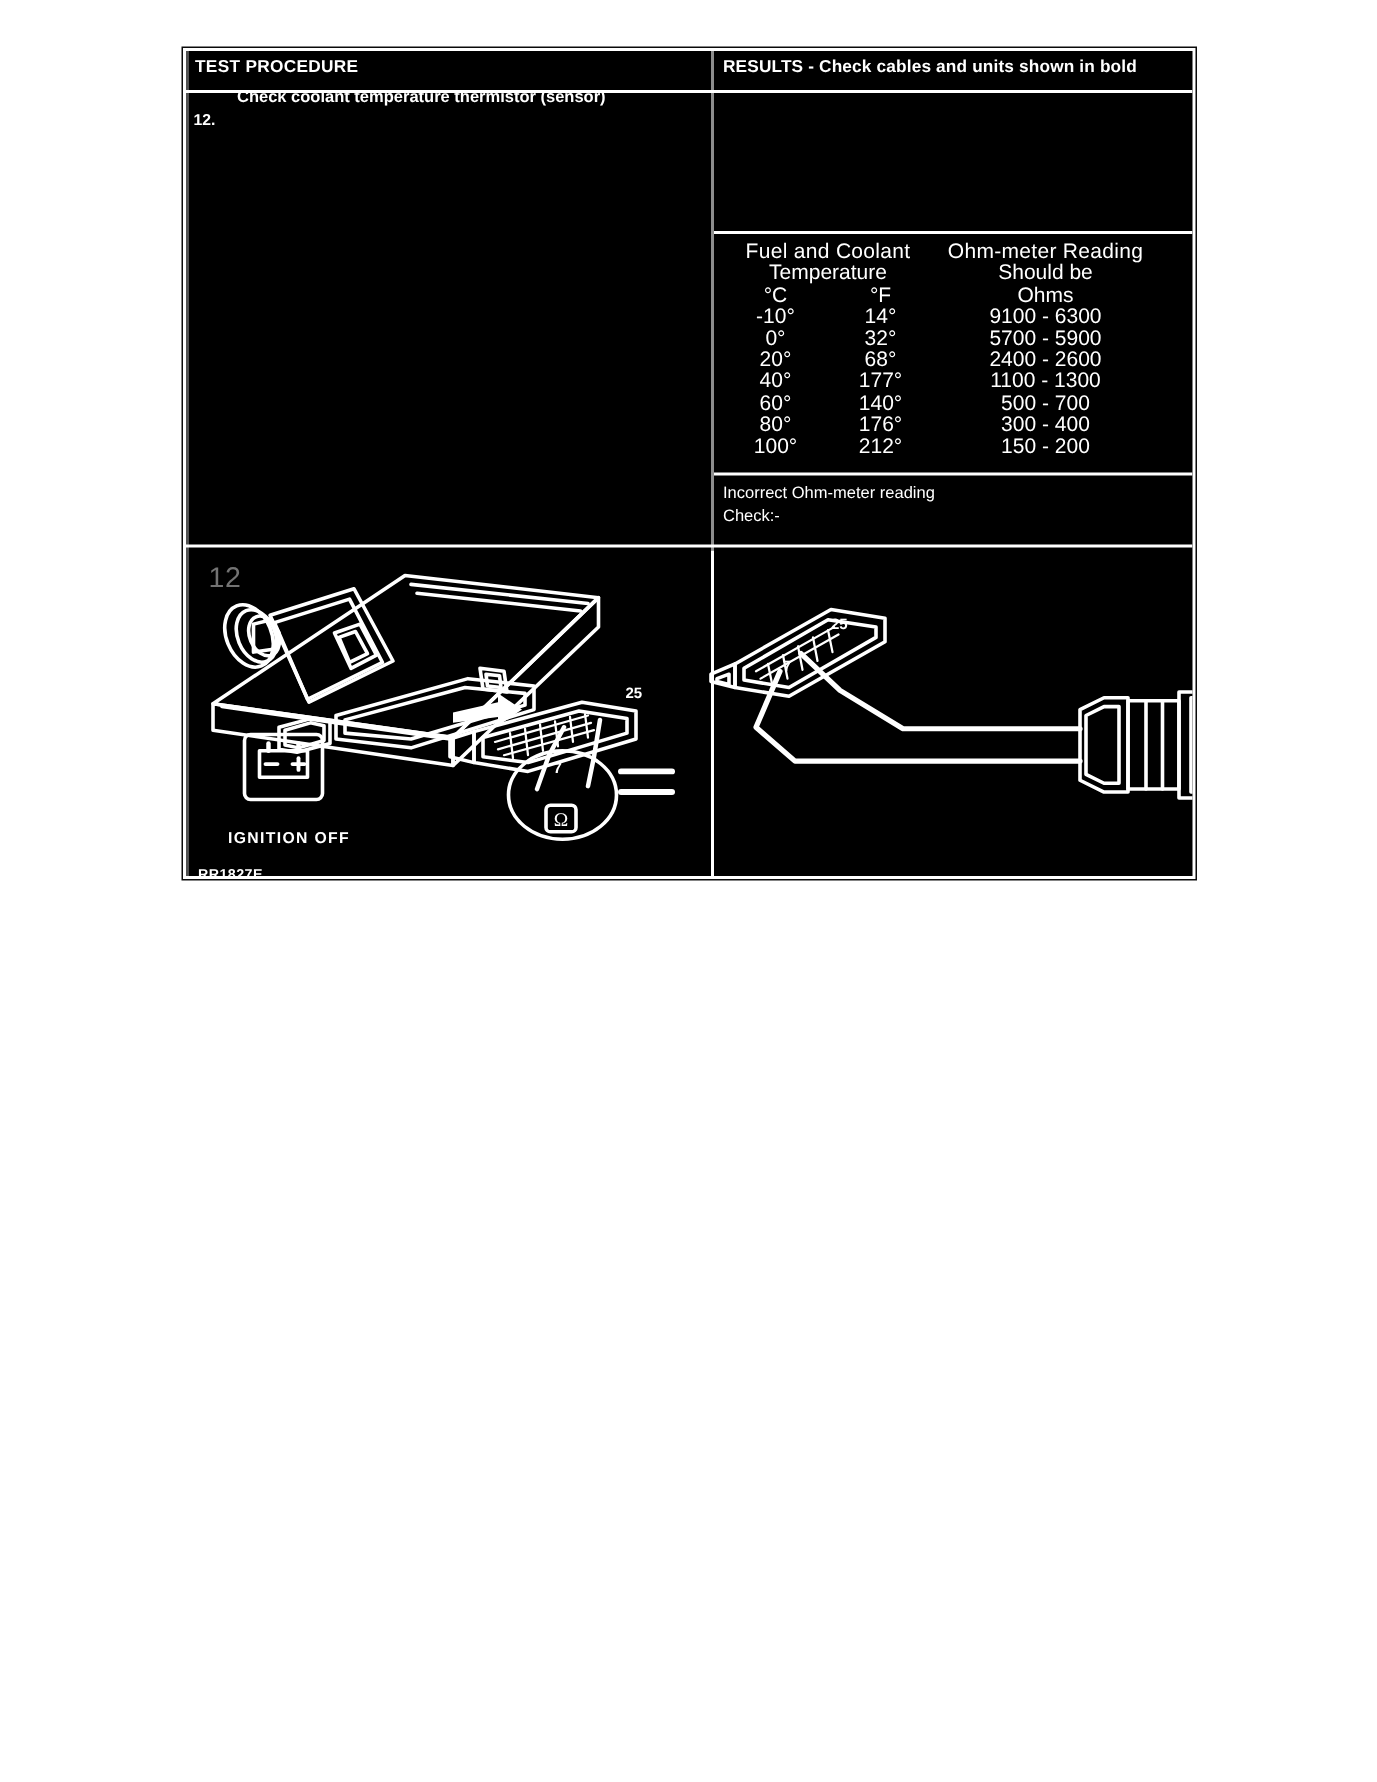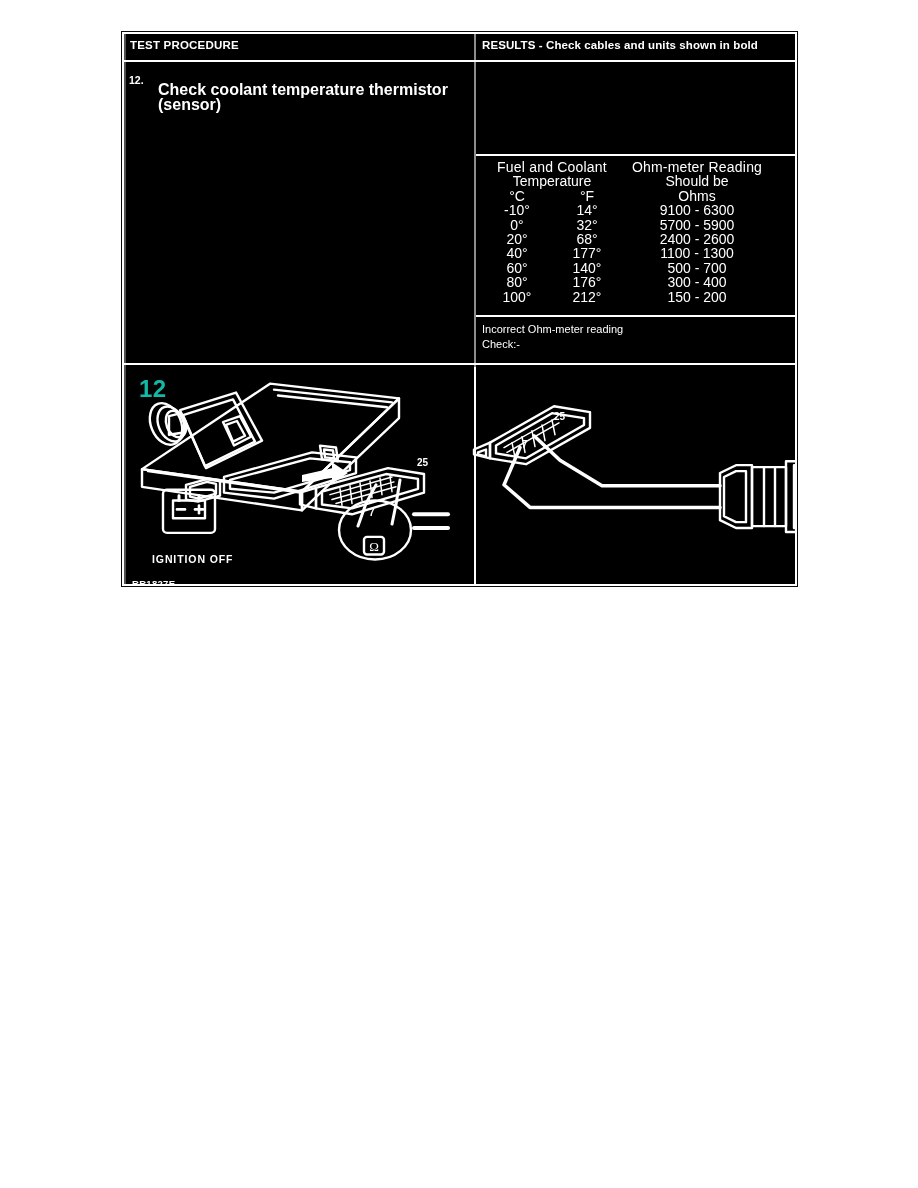--- a/index.html
+++ b/index.html
@@ -75,23 +75,23 @@
 
   
   #proc-num {
     position: absolute;
     left: 5px; top: 40px;
     font-size: 10.5px;
     font-weight: bold;
   }
   #proc-text {
     position: absolute;
-    left: 34px; top: 48px;
+    left: 34px; top: 24px;
     width: 300px;
-    font-size: 16px;
+    font-size: 11px;
     font-weight: bold;
     line-height: 15px;
   }
 
   
   #results-intro {
     position: absolute;
     left: 358px; top: 36px;
     width: 300px;
     font-size: 11px;
@@ -142,23 +142,23 @@
 
   
   #diagram-area {
     position: absolute;
     left: 0; right: 0;
     top: 333px; bottom: 0;
   }
   #fig-number {
     position: absolute;
     left: 15px; top: 8px;
-    font-size: 24px;
-    font-weight: bold;
-    color: #14b8a6;
+    font-size: 19px;
+    font-weight: normal;
+    color: #737373;
     letter-spacing: .5px;
   }
   #ignition-off-label {
     position: absolute;
     left: 28px; top: 186px;
     font-size: 10.5px;
     font-weight: bold;
     color: #ffffff;
     letter-spacing: .9px;
   }

